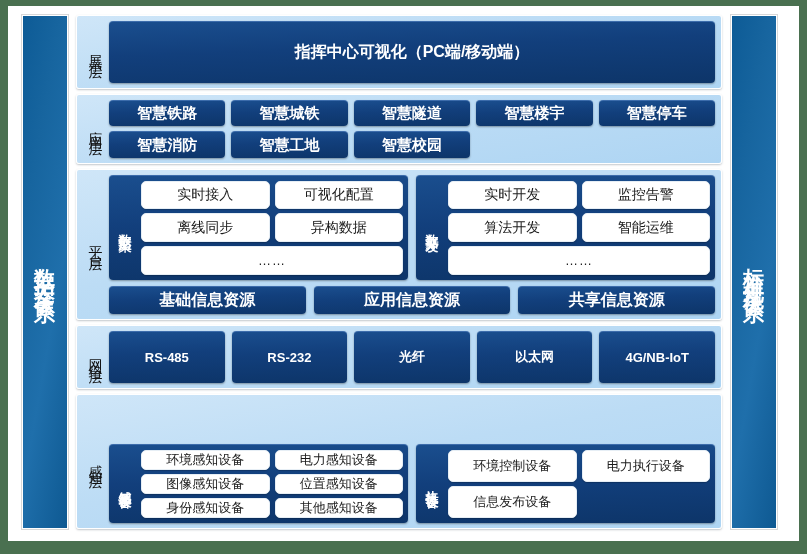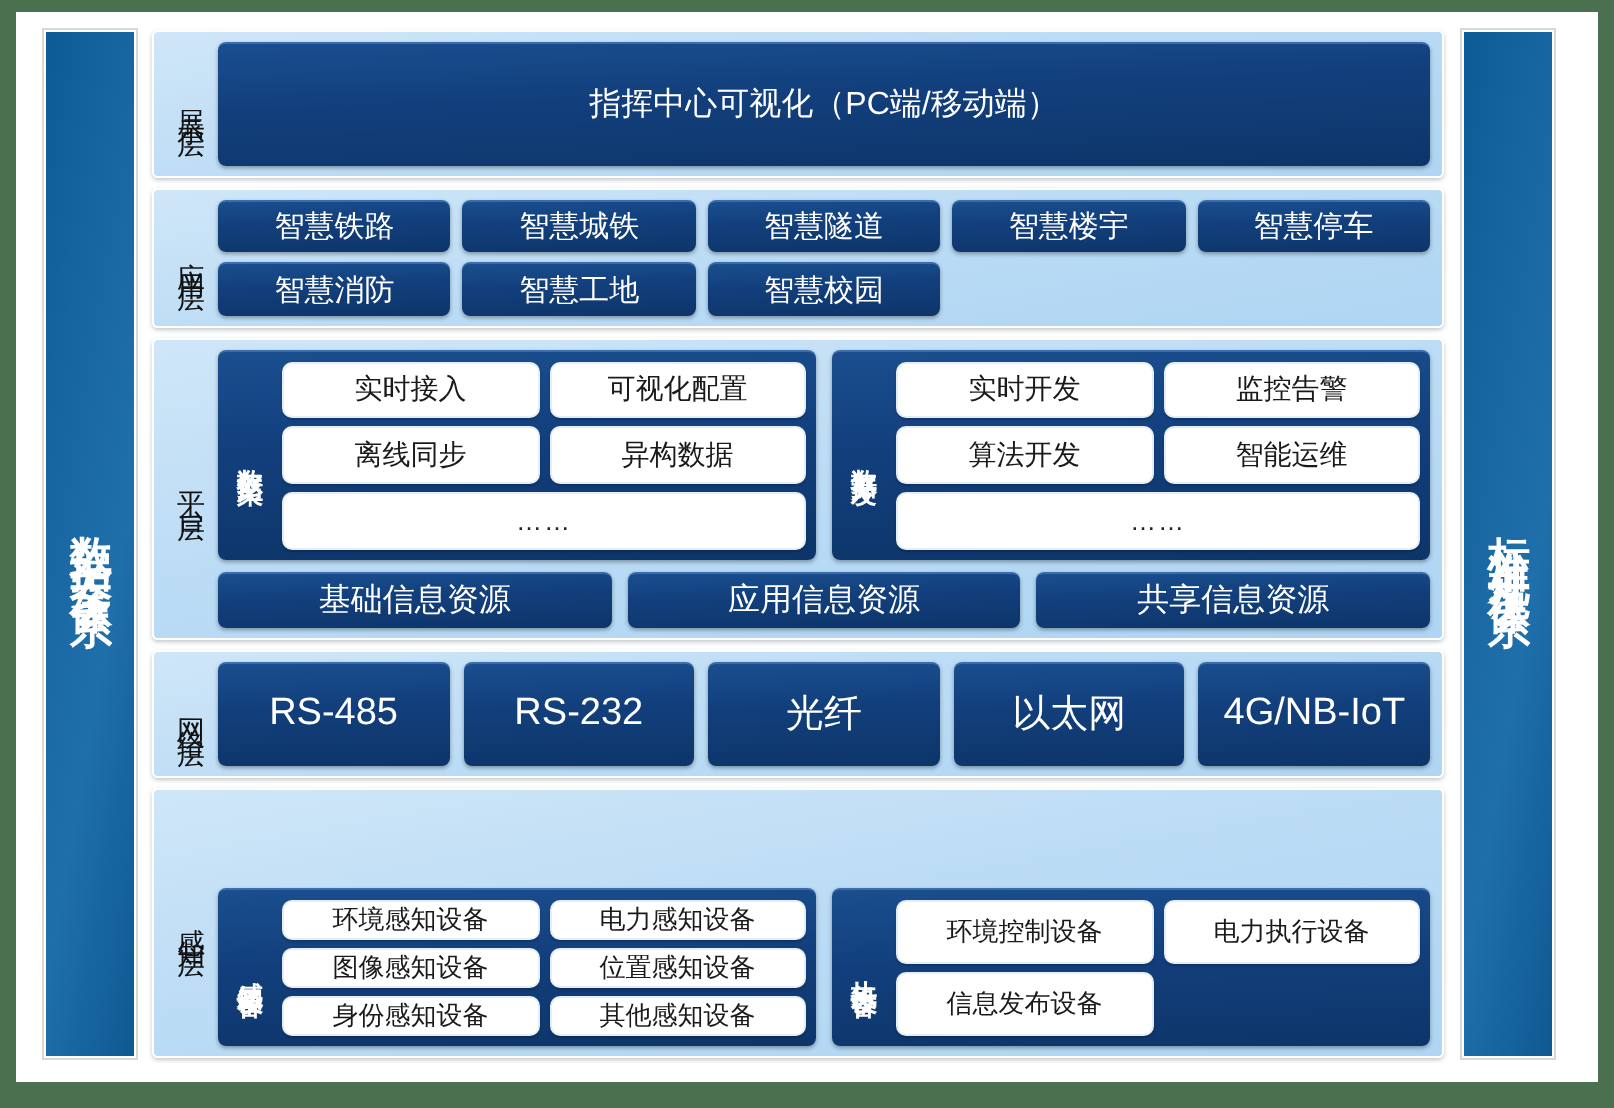--- a/index.html
+++ b/index.html
@@ -72,21 +72,21 @@
   .layer-body{flex:1 1 auto;display:flex;min-width:0;}
 
   
   .chip{
     background:linear-gradient(178deg,#1a4e8e 0%,#123f7c 42%,#0d3569 100%);
     border-radius:4px;
     border-top:1px solid #3c6cab;
     box-shadow:0 1px 2px rgba(0,0,0,.35);
     color:#ffffff;
     font-size:15px;
-    font-weight:normal;
+    font-weight:bold;
     display:flex;align-items:center;justify-content:center;
     box-sizing:border-box;
     text-align:left;
   }
 
   
   .pill{
     background:#ffffff;
     border-radius:5px;
     border:1px solid #e6eef5;
@@ -159,21 +159,21 @@
     flex:0 0 28px;
     display:grid;grid-template-columns:repeat(3,1fr);gap:8px;
   }
   #platform-resources .chip{font-size:16px;}
 
   
   #layer-network{height:66px;}
   #layer-network .layer-body{
     display:grid;grid-template-columns:repeat(5,1fr);gap:7px;
   }
-  #layer-network .chip{font-size:19px;}
+  #layer-network .chip{font-size:13px;}
 
   
   #layer-sense{flex:1 1 auto;}
   #layer-sense .layer-body{
     display:grid;grid-template-columns:1fr 1fr;gap:8px;margin-top:44px;
   }
   #sense-devices .grp-cells{grid-template-rows:1fr 1fr 1fr;}
   #exec-devices .grp-cells{grid-template-rows:1fr 1fr;}
   #sense-devices .pill,#exec-devices .pill{font-size:13px;}
 </style>

